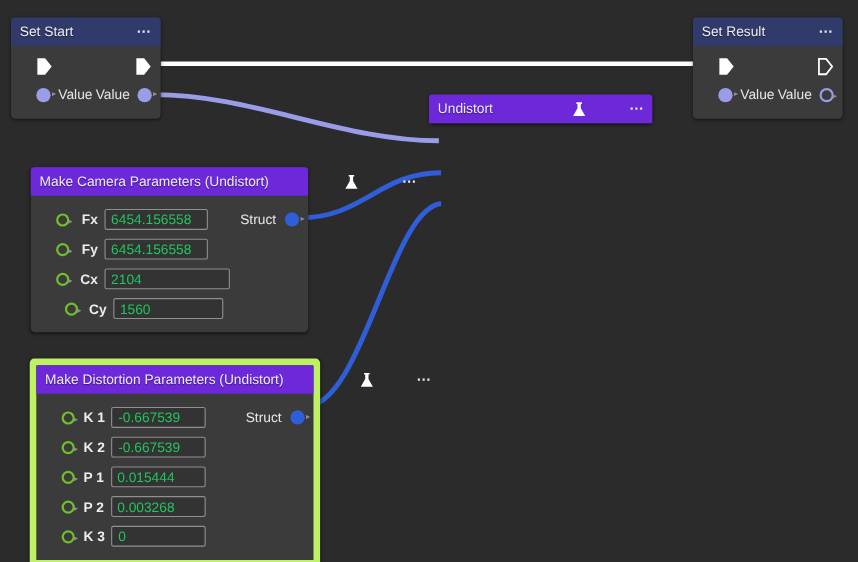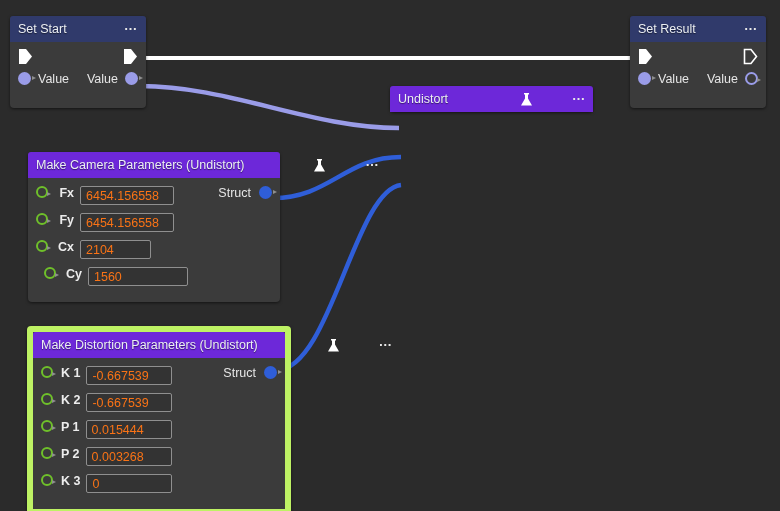--- a/index.html
+++ b/index.html
@@ -22,41 +22,41 @@
   .hdr-green{background:#6d28d9;gap:32px;}
   .node-title{color:#eceff4;font-size:12.5px;font-weight:normal;white-space:nowrap;
     text-shadow:0 1px 1px rgba(0,0,0,.5);}
   .hdr-spacer{flex:1 1 auto;min-width:8px;}
   .dots{display:inline-block;color:#e8e8e8;font-size:13px;letter-spacing:1px;
     line-height:8px;font-weight:bold;}
   .flask{width:13px;height:15px;margin-right:7px;flex:0 0 auto;}
 
   .node-body{padding:6px 0 8px 0;}
 
-  .row{display:flex;align-items:flex-start;height:24px;padding:0 8px;box-sizing:border-box;}
+  .row{display:flex;align-items:center;height:24px;padding:0 8px;box-sizing:border-box;margin-left:15px;}
   .row.pinrow{height:28px;}
   .label{color:#e6e6e6;font-size:12.5px;white-space:nowrap;}
   .label.right{margin-left:auto;}
   .flexfill{flex:1 1 auto;}
 
   
   .pin{width:13px;height:13px;border-radius:50%;flex:0 0 auto;position:relative;}
   .pin.filled-lav{background:#9a9ce8;}
   .pin.filled-blue{background:#2f5ed8;}
   .pin.hollow-lav{background:transparent;border:2px solid #9a9ce8;box-sizing:border-box;}
   .pin.hollow-green{background:transparent;border:2px solid #6fc02a;box-sizing:border-box;
      width:12px;height:12px;}
   .pin .tick{position:absolute;top:4px;width:4px;height:4px;background:#8f8f8f;
      clip-path:polygon(0 0,100% 50%,0 100%);}
   .pin.ptick-r .tick{right:-5px;}
 
   .exec{width:15px;height:17px;flex:0 0 auto;}
 
   .field{background:#333333;border:1px solid #8f8f8f;border-radius:2px;
-    color:#f97316;font-size:12.5px;padding:2px 5px;height:19px;line-height:15px;
+    color:#22c55e;font-size:12.5px;padding:2px 5px;height:19px;line-height:15px;
     box-sizing:border-box;white-space:nowrap;overflow:hidden;}
 
   .gap-lbl{margin-left:7px;}
   .fld-lbl{color:#ececec;font-size:12.5px;font-weight:bold;margin:0 6px 0 8px;
            min-width:18px;text-align:right;}
 </style>
 </head>
 <body>
 
 <div id="canvas">
@@ -163,21 +163,21 @@
             <i class="tick"></i>
           </span>
         <span class="fld-lbl">Fy</span>
         <span class="field" style="width:94px;">6454.156558</span>
       </div>
       <div class="row" style="height:27px;">
         <span class="pin hollow-green ptick-r">
             <i class="tick"></i>
           </span>
         <span class="fld-lbl">Cx</span>
-        <span class="field" style="width:71px;">2104</span>
+        <span class="field" style="width:114px;">2104</span>
       </div>
       <div class="row" style="height:27px;padding-left:16px;">
         <span class="pin hollow-green ptick-r">
             <i class="tick"></i>
           </span>
         <span class="fld-lbl">Cy</span>
         <span class="field" style="width:100px;">1560</span>
       </div>
     </div>
   </div>

